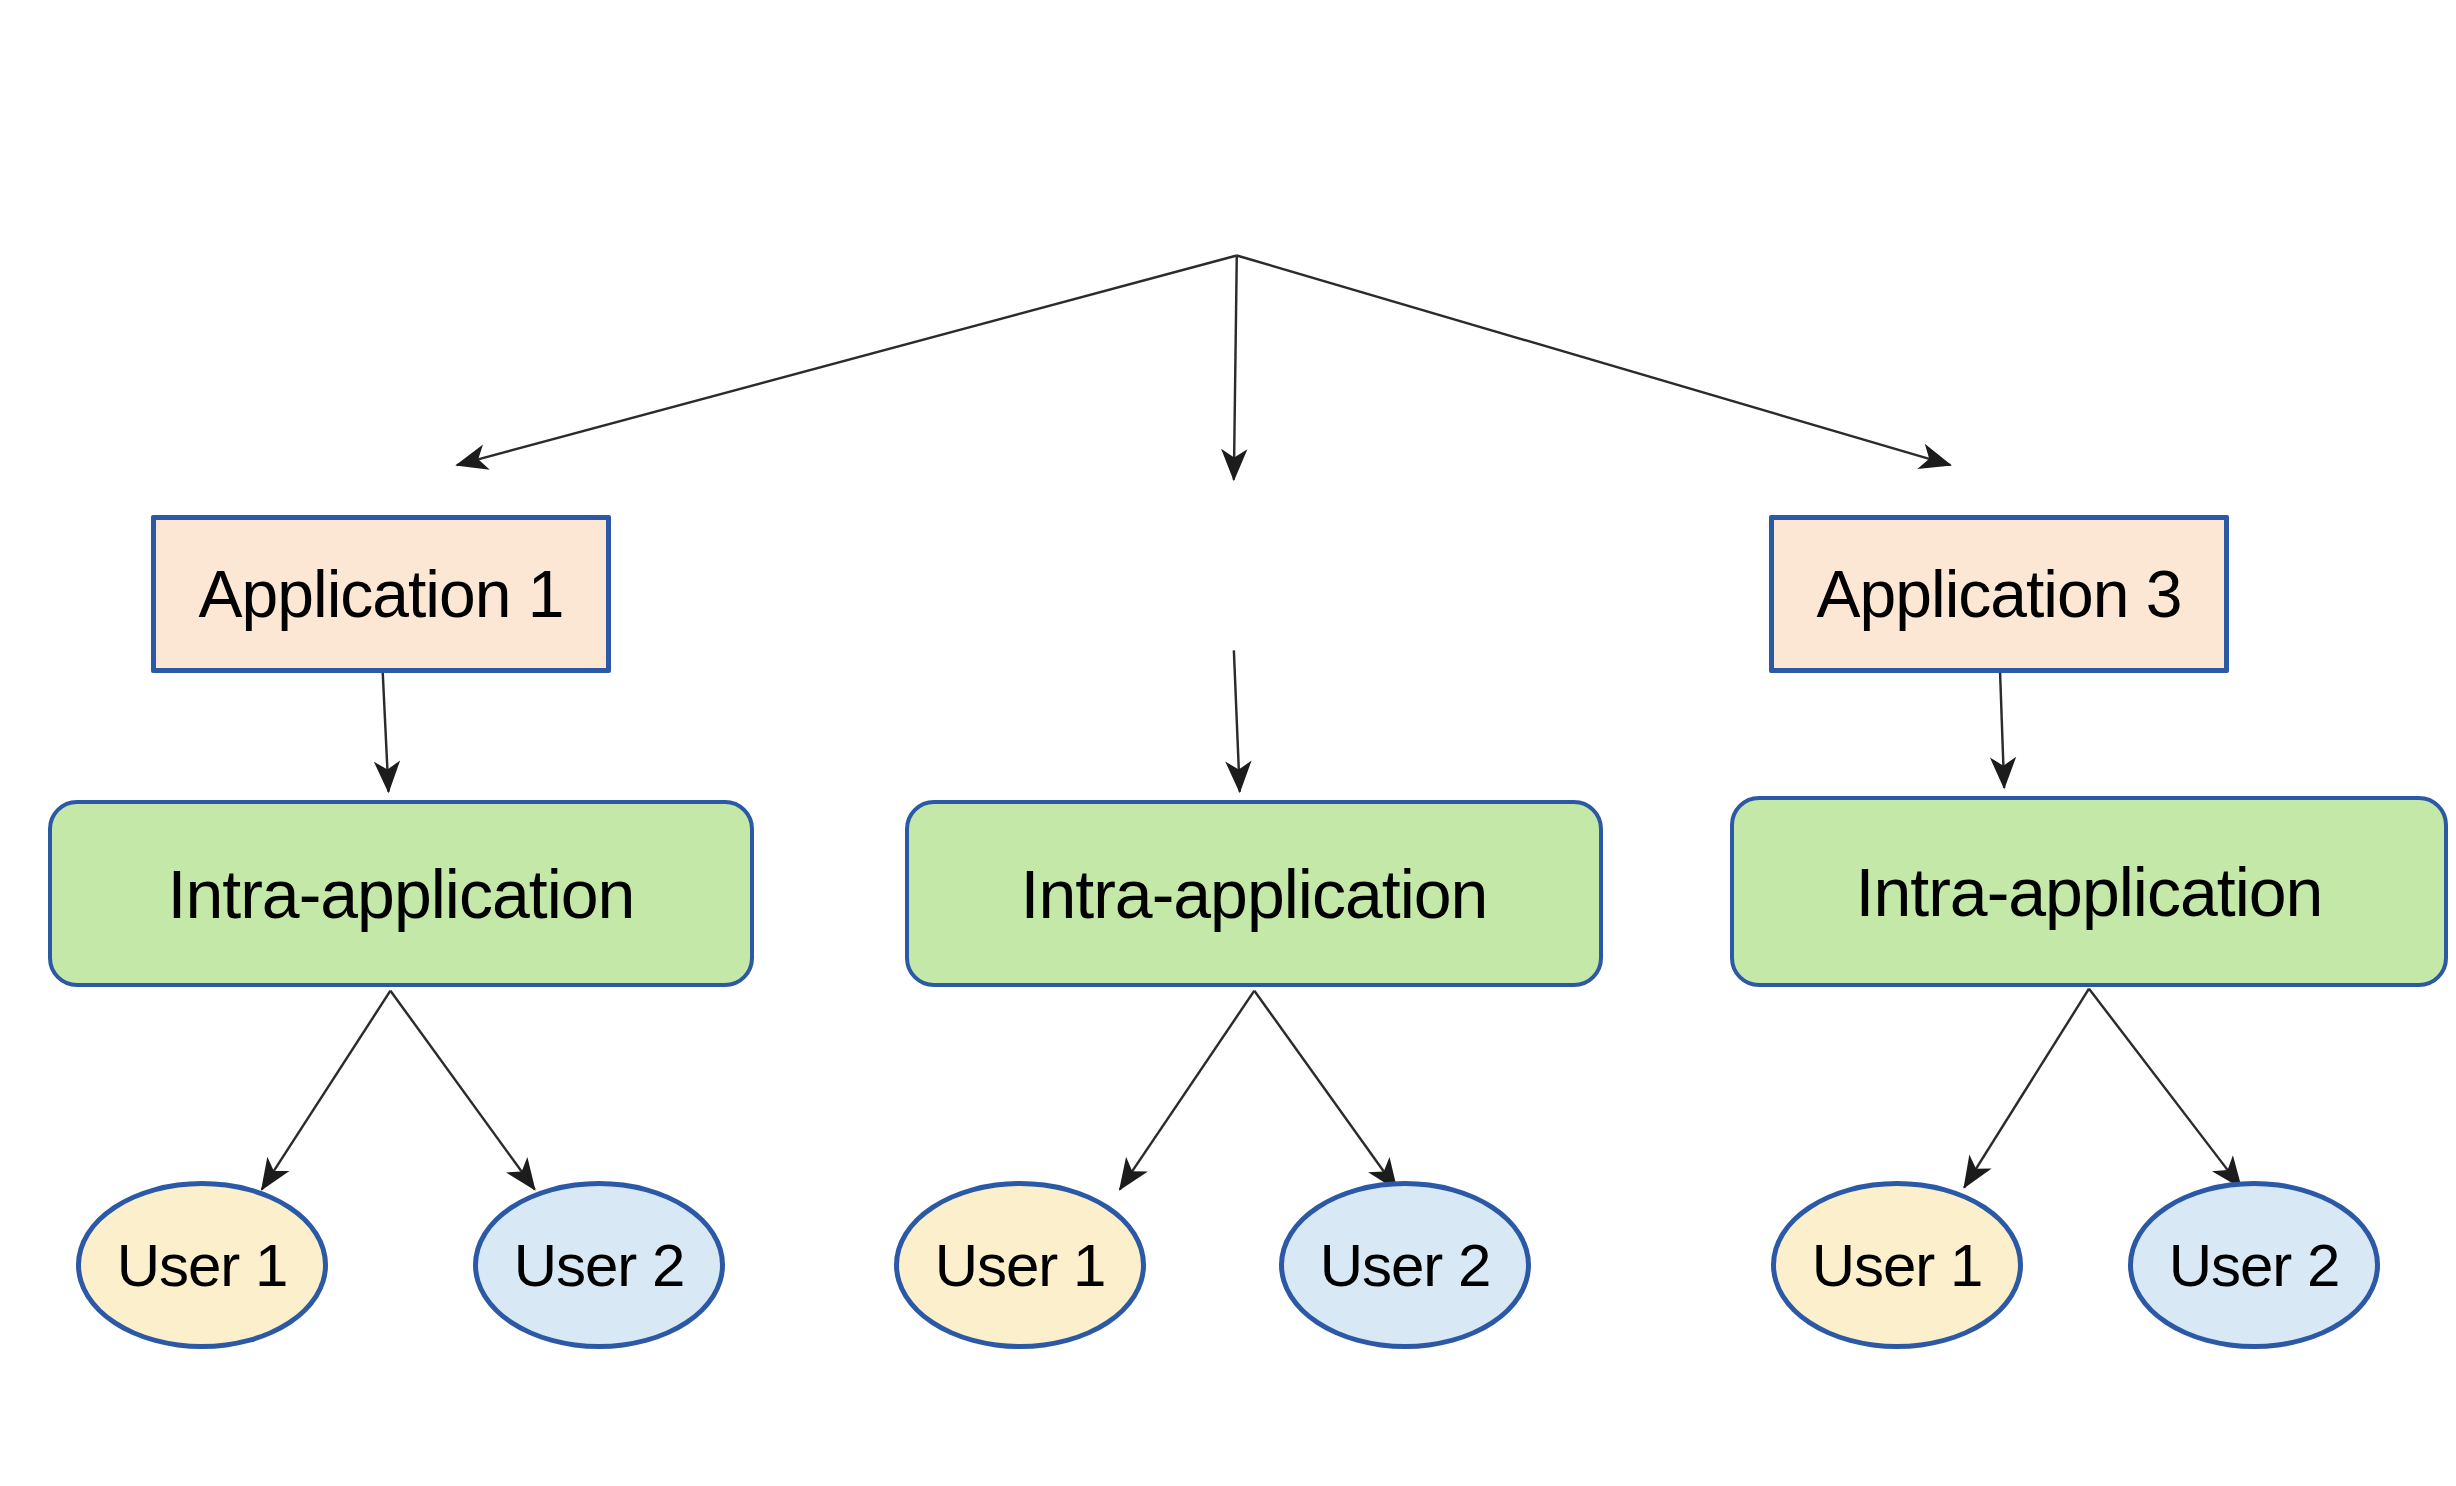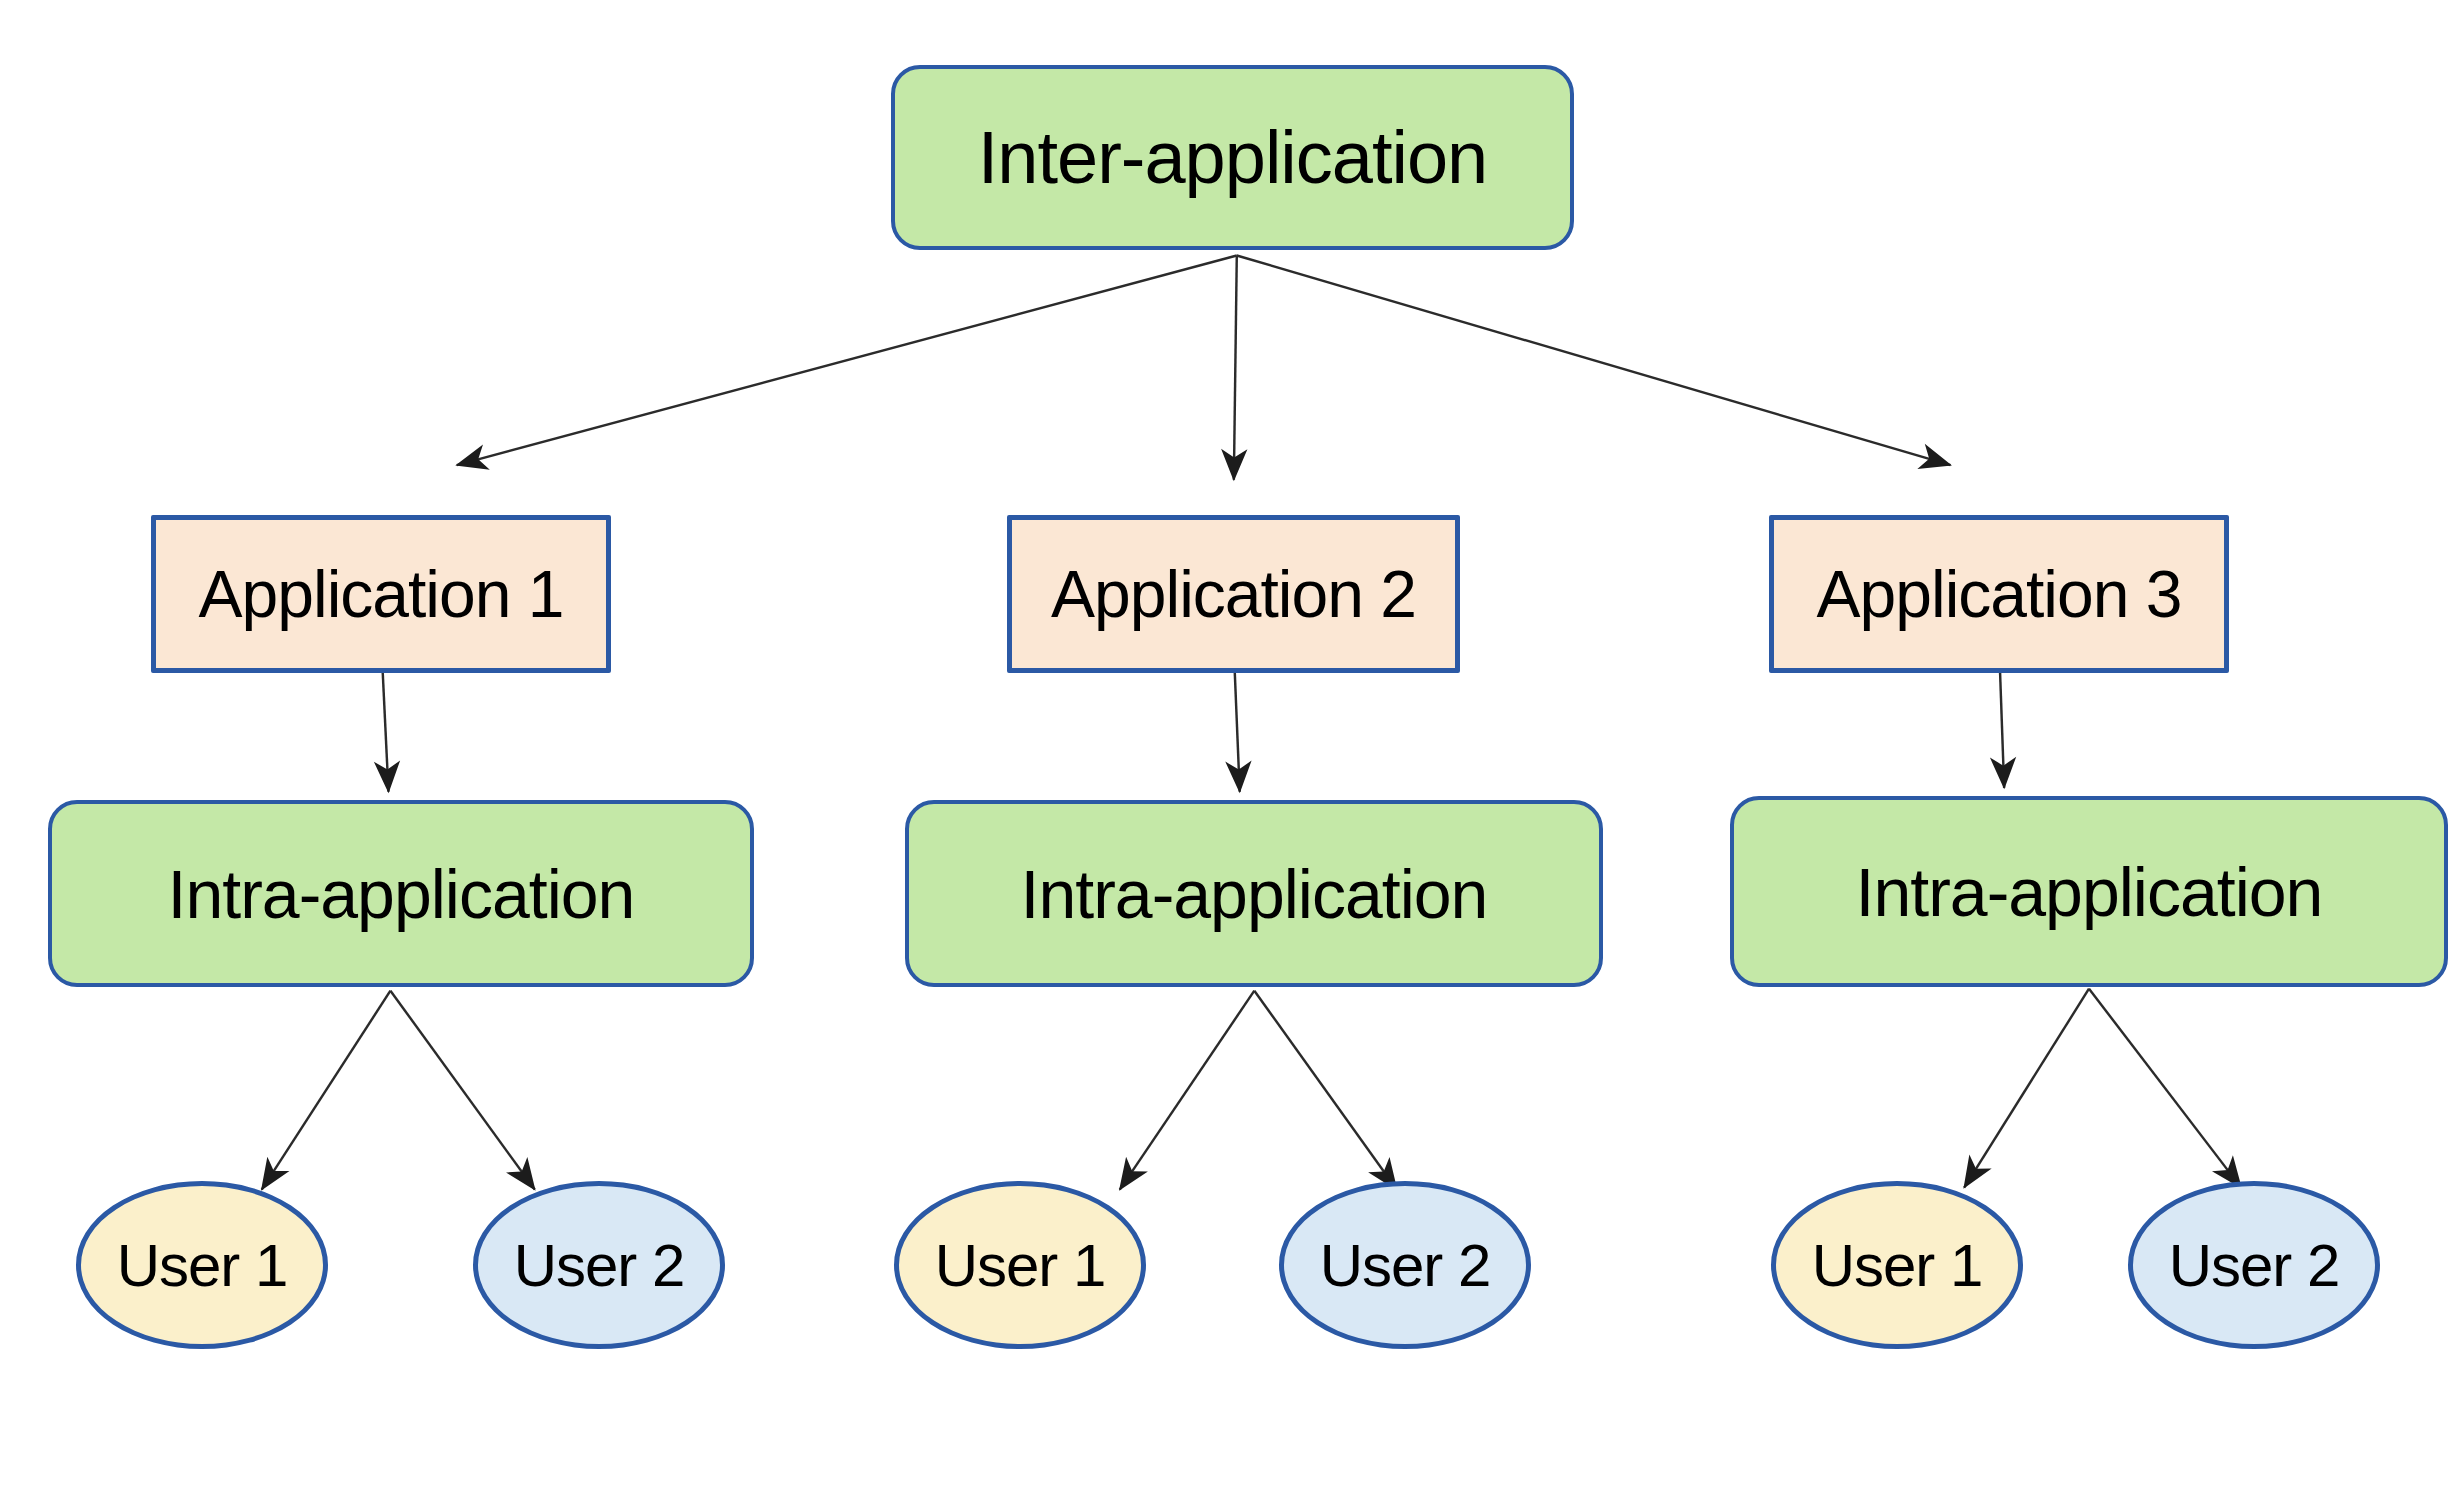--- a/index.html
+++ b/index.html
@@ -89,24 +89,22 @@
 
       <line x1="400" y1="1016" x2="268" y2="1220" marker-end="url(#ah)"></line>
       <line x1="400" y1="1016" x2="548" y2="1220" marker-end="url(#ah)"></line>
       <line x1="1286" y1="1016" x2="1148" y2="1220" marker-end="url(#ah)"></line>
       <line x1="1286" y1="1016" x2="1432" y2="1220" marker-end="url(#ah)"></line>
       <line x1="2142" y1="1014" x2="2014" y2="1218" marker-end="url(#ah)"></line>
       <line x1="2142" y1="1014" x2="2298" y2="1218" marker-end="url(#ah)"></line>
     </g>
   </svg>
 
-  <div class="node round root-node">Inter-application</div>
 
   <div class="node rect app-1">Application 1</div>
-  <div class="node rect app-2">Application 2</div>
   <div class="node rect app-3">Application 3</div>
 
   <div class="node round intra-1">Intra-application</div>
   <div class="node round intra-2">Intra-application</div>
   <div class="node round intra-3">Intra-application</div>
 
   <div class="node ellipse u1 u1a">User 1</div>
   <div class="node ellipse u2 u2a">User 2</div>
 
   <div class="node ellipse u1 u1b">User 1</div>

